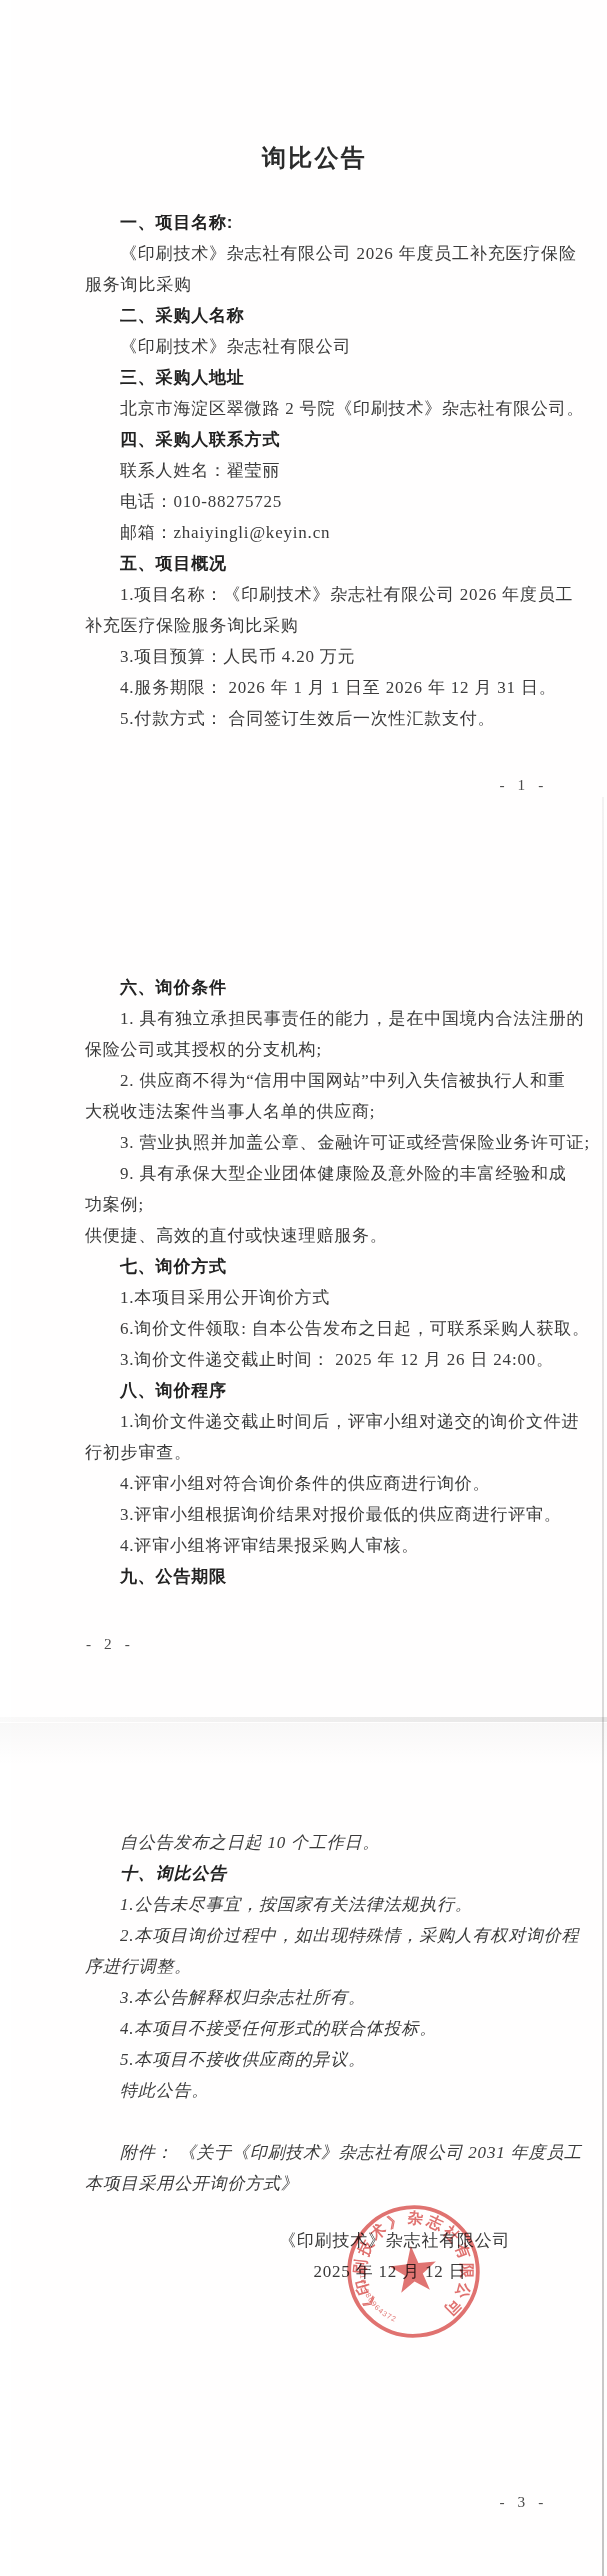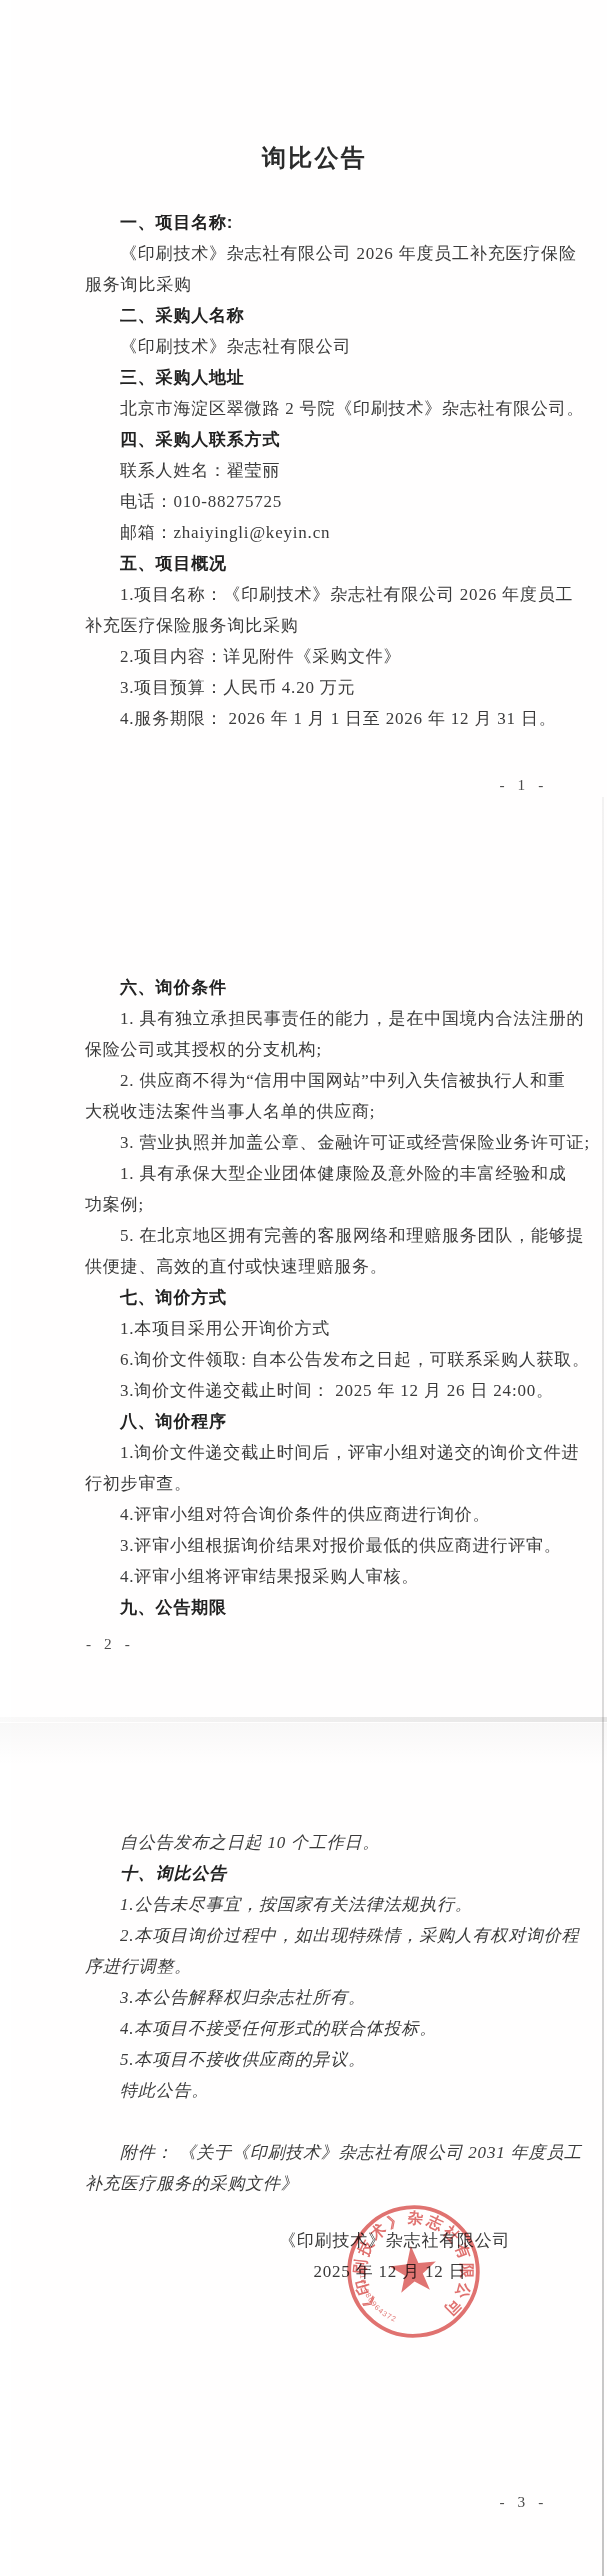--- a/index.html
+++ b/index.html
@@ -88,38 +88,37 @@
       <div class="line ind">《印刷技术》杂志社有限公司</div>
       <div class="line h ind">三、采购人地址</div>
       <div class="line ind">北京市海淀区翠微路 2 号院《印刷技术》杂志社有限公司。</div>
       <div class="line h ind">四、采购人联系方式</div>
       <div class="line ind">联系人姓名：翟莹丽</div>
       <div class="line ind">电话：010-88275725</div>
       <div class="line ind">邮箱：zhaiyingli@keyin.cn</div>
       <div class="line h ind">五、项目概况</div>
       <div class="line ind">1.项目名称：《印刷技术》杂志社有限公司 2026 年度员工</div>
       <div class="line">补充医疗保险服务询比采购</div>
-      <div class="line ind">2.项目内容：详见附件《采购文件》</div>
       <div class="line ind">3.项目预算：人民币 4.20 万元</div>
       <div class="line ind">4.服务期限： 2026 年 1 月 1 日至 2026 年 12 月 31 日。</div>
+      <div class="line ind">5.付款方式： 合同签订生效后一次性汇款支付。</div>
     </div>
   <div class="footer right">- 1 -</div>
 </div>
 
 <div class="page" id="page2">
   <div class="lines">
       <div class="line h ind">六、询价条件</div>
       <div class="line ind">1. 具有独立承担民事责任的能力，是在中国境内合法注册的</div>
       <div class="line">保险公司或其授权的分支机构;</div>
       <div class="line ind">2. 供应商不得为“信用中国网站”中列入失信被执行人和重</div>
       <div class="line">大税收违法案件当事人名单的供应商;</div>
       <div class="line ind">3. 营业执照并加盖公章、金融许可证或经营保险业务许可证;</div>
-      <div class="line ind">1. 具有承保大型企业团体健康险及意外险的丰富经验和成</div>
+      <div class="line ind">9. 具有承保大型企业团体健康险及意外险的丰富经验和成</div>
       <div class="line">功案例;</div>
-      <div class="line ind">5. 在北京地区拥有完善的客服网络和理赔服务团队，能够提</div>
       <div class="line">供便捷、高效的直付或快速理赔服务。</div>
       <div class="line h ind">七、询价方式</div>
       <div class="line ind">1.本项目采用公开询价方式</div>
       <div class="line ind">6.询价文件领取: 自本公告发布之日起，可联系采购人获取。</div>
       <div class="line ind">3.询价文件递交截止时间： 2025 年 12 月 26 日 24:00。</div>
       <div class="line h ind">八、询价程序</div>
       <div class="line ind">1.询价文件递交截止时间后，评审小组对递交的询价文件进</div>
       <div class="line">行初步审查。</div>
       <div class="line ind">4.评审小组对符合询价条件的供应商进行询价。</div>
       <div class="line ind">3.评审小组根据询价结果对报价最低的供应商进行评审。</div>
@@ -135,21 +134,21 @@
       <div class="line h ind">十、询比公告</div>
       <div class="line ind">1.公告未尽事宜，按国家有关法律法规执行。</div>
       <div class="line ind">2.本项目询价过程中，如出现特殊情，采购人有权对询价程</div>
       <div class="line">序进行调整。</div>
       <div class="line ind">3.本公告解释权归杂志社所有。</div>
       <div class="line ind">4.本项目不接受任何形式的联合体投标。</div>
       <div class="line ind">5.本项目不接收供应商的异议。</div>
       <div class="line ind">特此公告。</div>
       <div class="line"></div>
       <div class="line ind">附件： 《关于《印刷技术》杂志社有限公司 2031 年度员工</div>
-      <div class="line">补充医疗服务的采购文件》</div>
+      <div class="line">本项目采用公开询价方式》</div>
     </div>
 
   <div class="sign-block">
     <div class="sign-line">《印刷技术》杂志社有限公司</div>
     <div class="sign-line">2025 年 12 月 12 日</div>
   </div>
 
   <svg class="stamp" viewBox="-100 -100 200 200" xmlns="http://www.w3.org/2000/svg">
     <g fill="none" stroke="#d8504d">
       <circle cx="0" cy="0" r="84" stroke-width="5" opacity="0.92"></circle>

